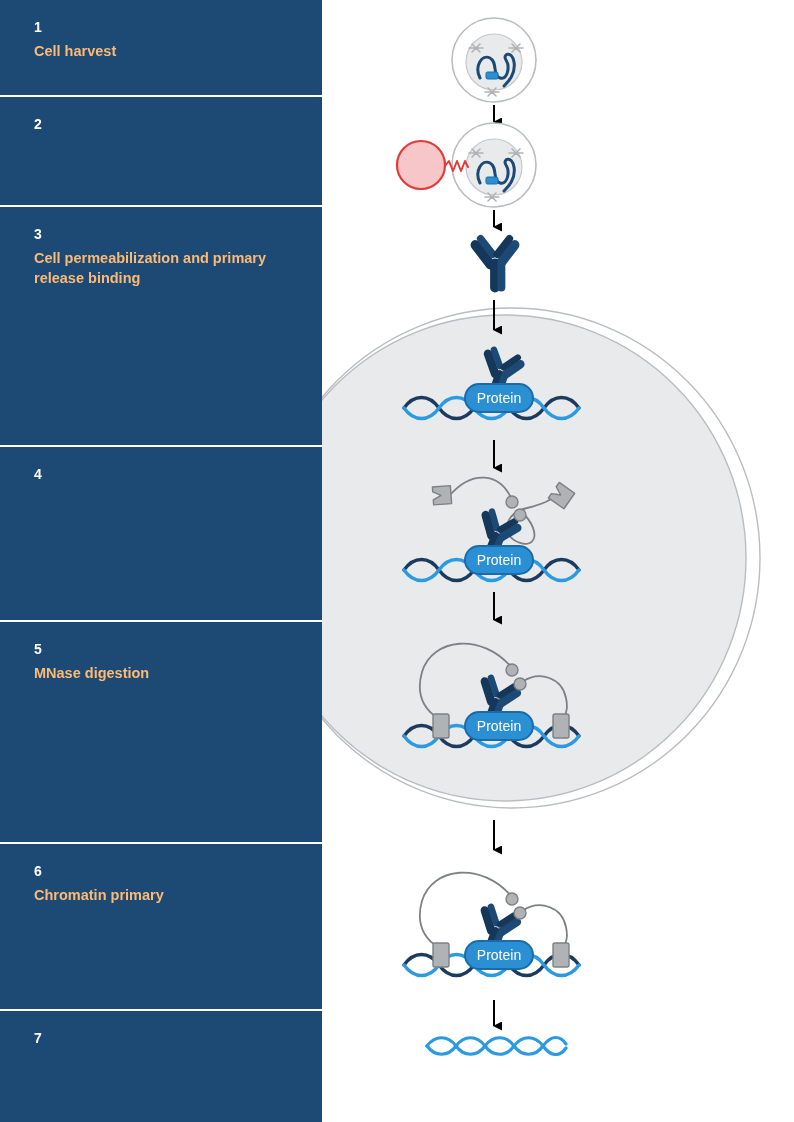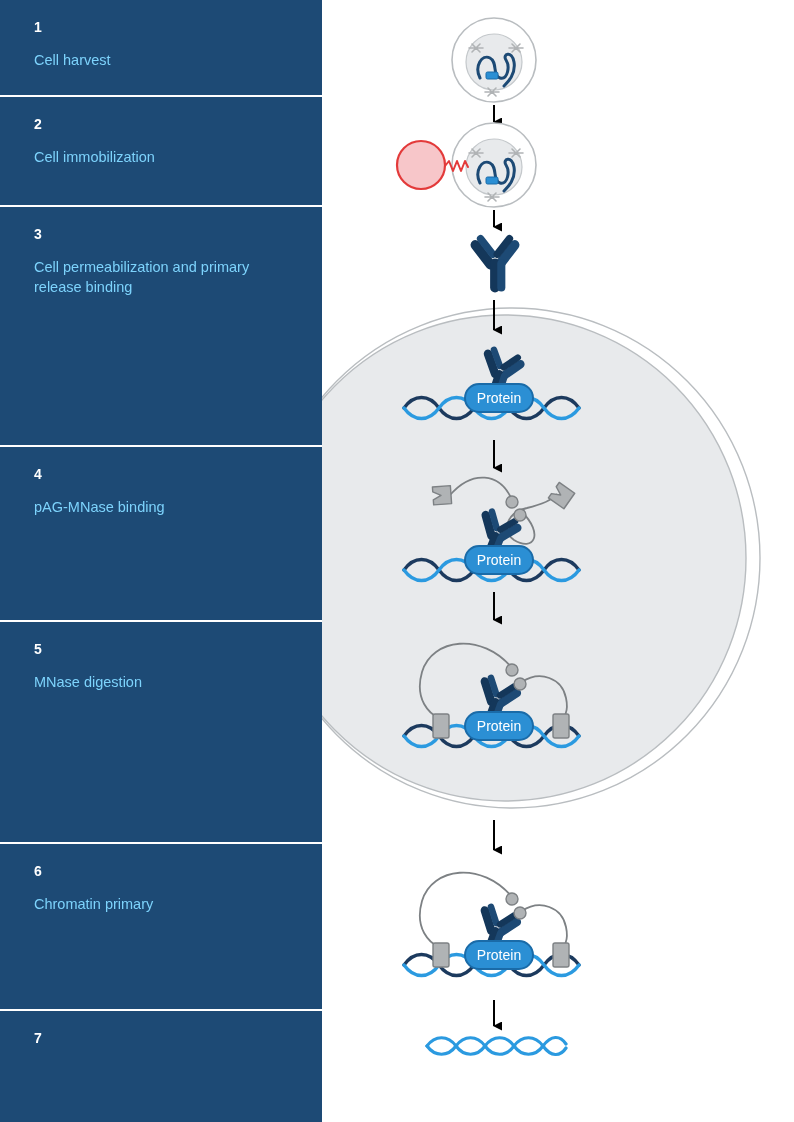--- a/index.html
+++ b/index.html
@@ -42,25 +42,25 @@
   }
   .step-block.first { border-top: none; }
   .step-number {
     color: #ffffff;
     font-size: 14px;
     font-weight: bold;
     line-height: 18px;
     letter-spacing: 0.2px;
   }
   .step-label {
-    color: #7dd3fc;
+    color: #fdba74;
     font-size: 14.5px;
-    font-weight: normal;
+    font-weight: bold;
     line-height: 20px;
-    margin-top: 14px;
+    margin-top: 5px;
     max-width: 250px;
   }
 
   
   #illustration {
     position: absolute;
     left: 322px;
     top: 0;
     width: 392px;
     height: 1122px;
@@ -81,31 +81,29 @@
 
   <div id="steps-sidebar">
 
     <div class="step-block first" style="top:0px;height:95px;">
       <div class="step-number">1</div>
       <div class="step-label">Cell harvest</div>
     </div>
 
     <div class="step-block" style="top:95px;height:110px;">
       <div class="step-number">2</div>
-      <div class="step-label">Cell immobilization</div>
     </div>
 
     <div class="step-block" style="top:205px;height:240px;">
       <div class="step-number">3</div>
       <div class="step-label">Cell permeabilization and primary release binding</div>
     </div>
 
     <div class="step-block" style="top:445px;height:175px;">
       <div class="step-number">4</div>
-      <div class="step-label">pAG-MNase binding</div>
     </div>
 
     <div class="step-block" style="top:620px;height:222px;">
       <div class="step-number">5</div>
       <div class="step-label">MNase digestion</div>
     </div>
 
     <div class="step-block" style="top:842px;height:167px;">
       <div class="step-number">6</div>
       <div class="step-label">Chromatin primary</div>

